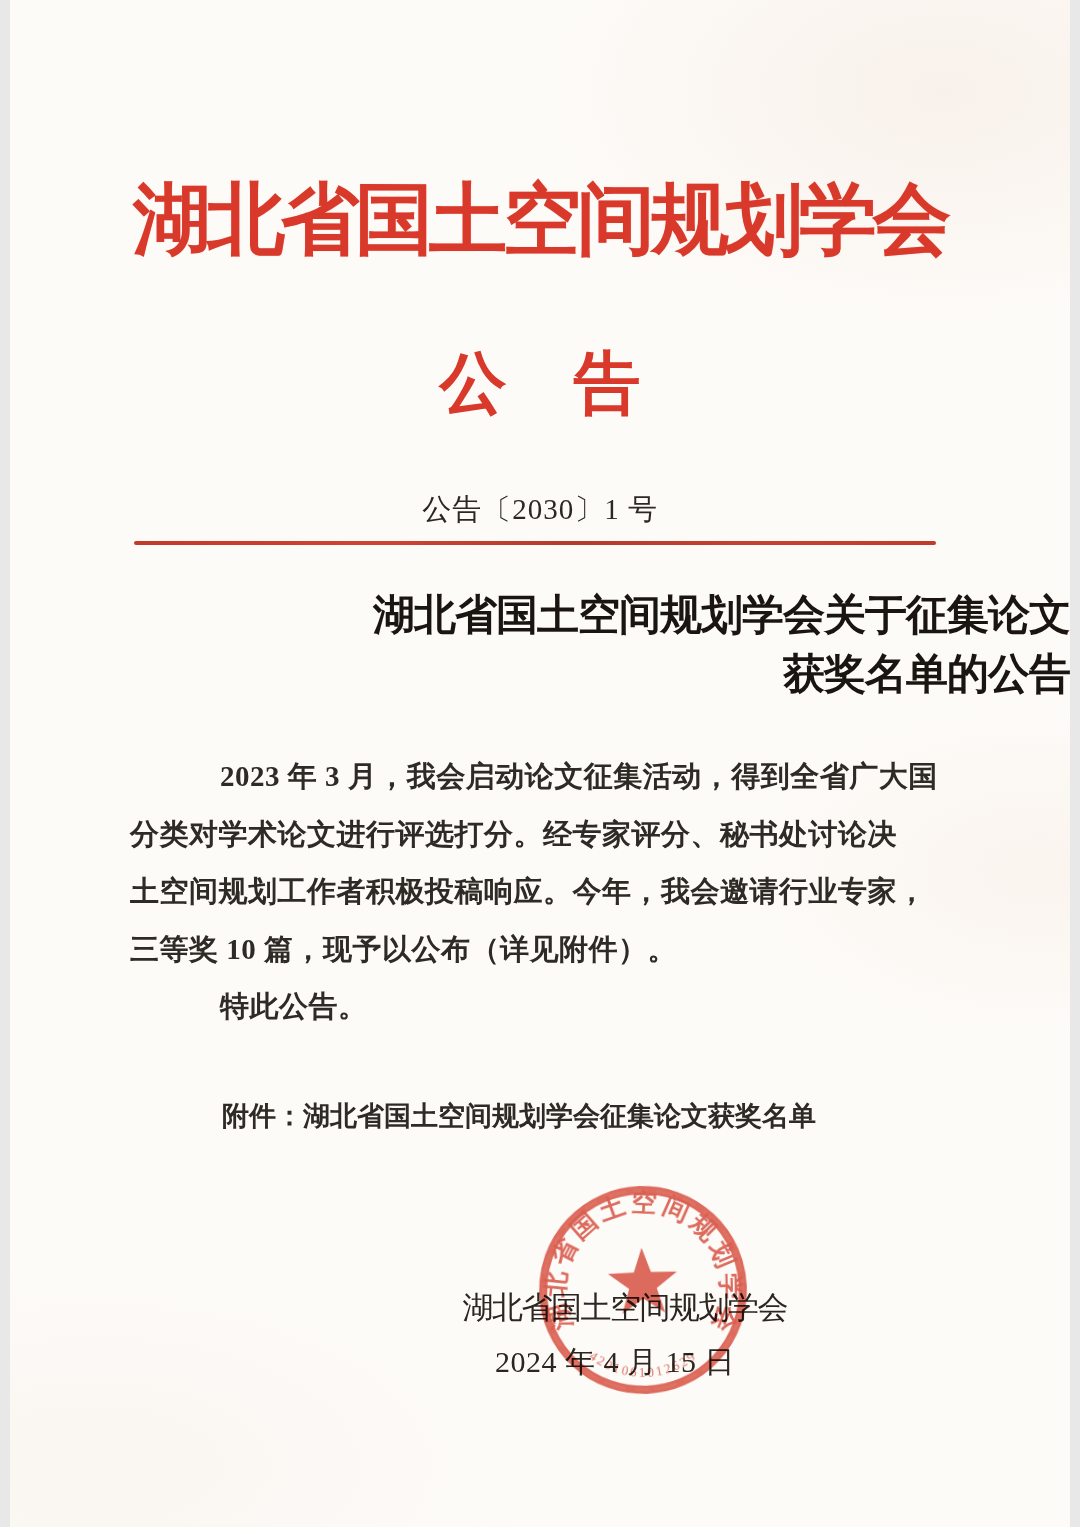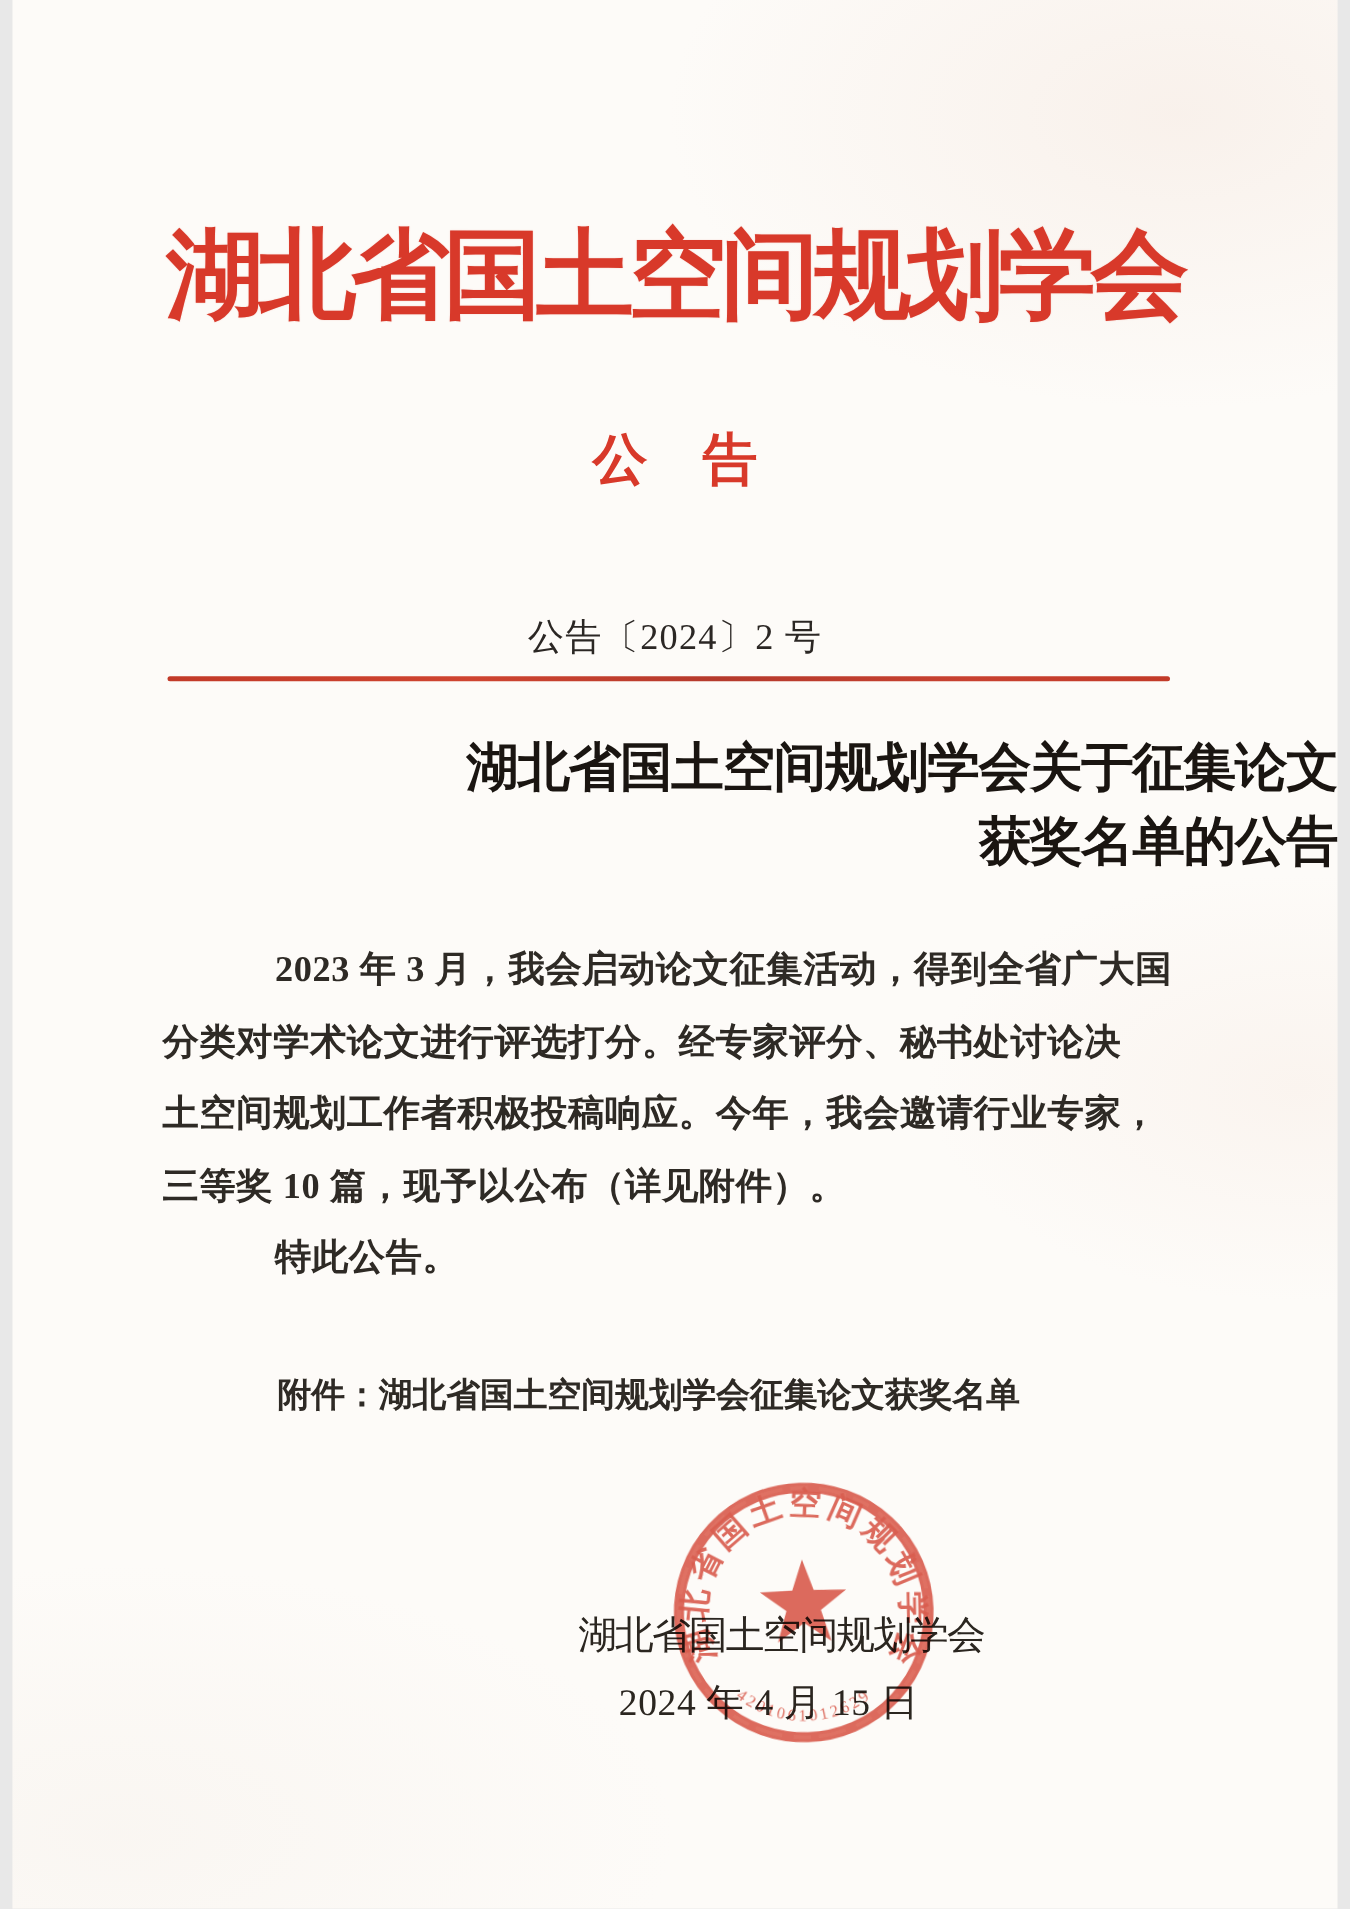--- a/index.html
+++ b/index.html
@@ -21,21 +21,21 @@
     text-align:center;
     font-size:78px;font-weight:bold;
     letter-spacing:-4px;
     color:#d8392a;
     text-shadow:0 0 1px rgba(216,57,42,.35);
     white-space:nowrap;
   }
   .gonggao{
     position:absolute;top:338px;left:0;width:100%;
     text-align:center;
-    font-size:44px;font-weight:bold;
+    font-size:67px;font-weight:bold;
     color:#d8392a;
     white-space:nowrap;
   }
   .doc-number{
     position:absolute;top:490px;left:0;width:100%;
     text-align:center;
     font-size:29px;
     color:#2b2724;
     letter-spacing:1px;
     white-space:nowrap;
@@ -100,21 +100,21 @@
 </style>
 </head>
 <body>
 
 <div class="page">
 
   <div class="org-title">湖北省国土空间规划学会</div>
 
   <div class="gonggao">公　告</div>
 
-  <div class="doc-number">公告〔2024〕2 号</div>
+  <div class="doc-number">公告〔2030〕1 号</div>
 
   <div class="rule"></div>
 
   <div class="notice-heading">
     <div>湖北省国土空间规划学会关于征集论文</div>
     <div>获奖名单的公告</div>
   </div>
 
   <div class="body-text">
     <div class="body-line indent">2023 年 3 月，我会启动论文征集活动，得到全省广大国</div>

